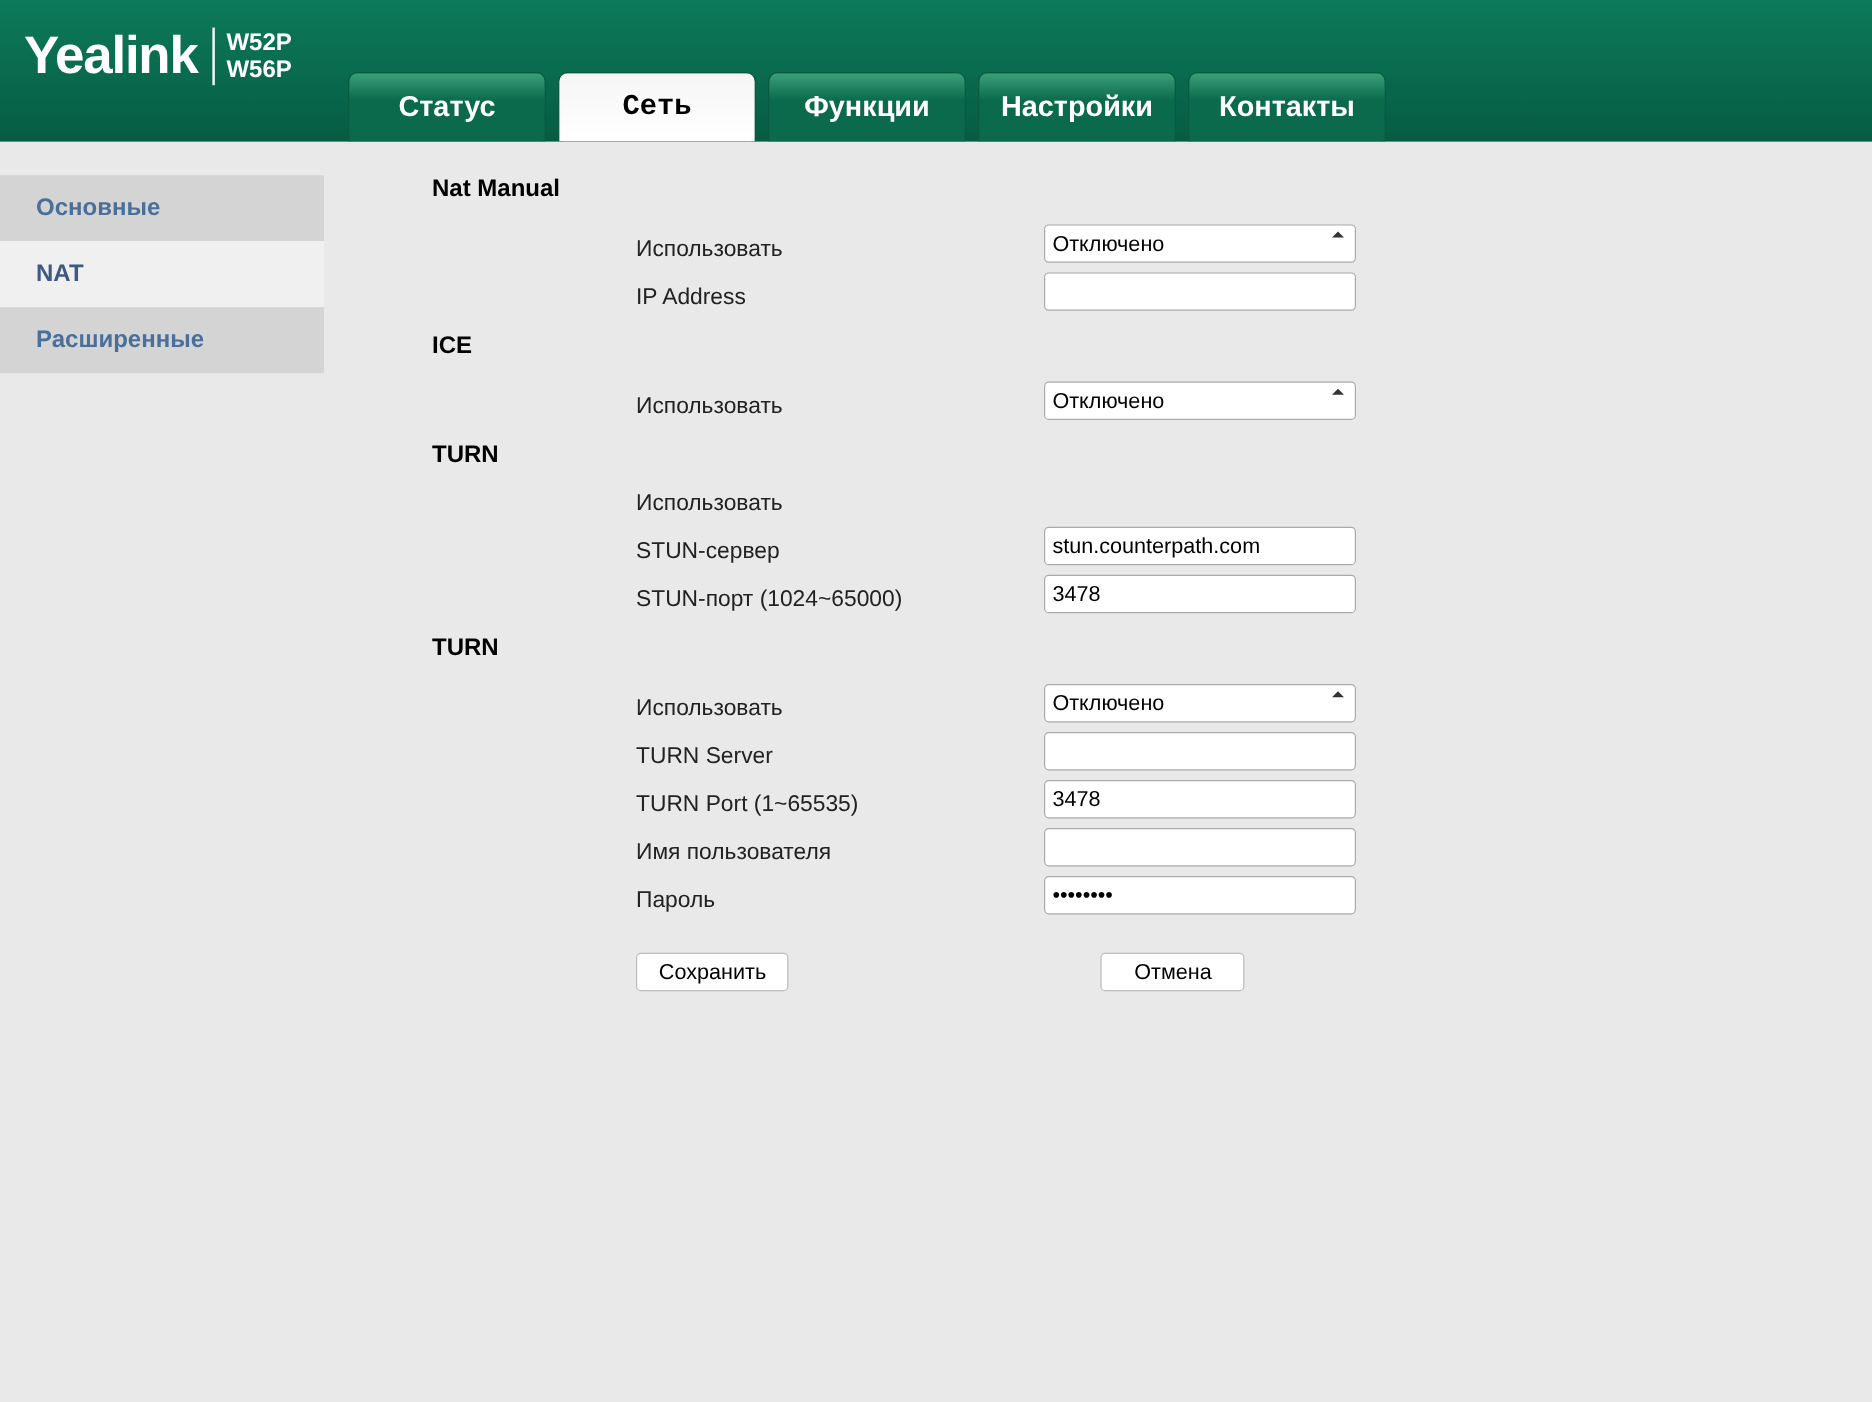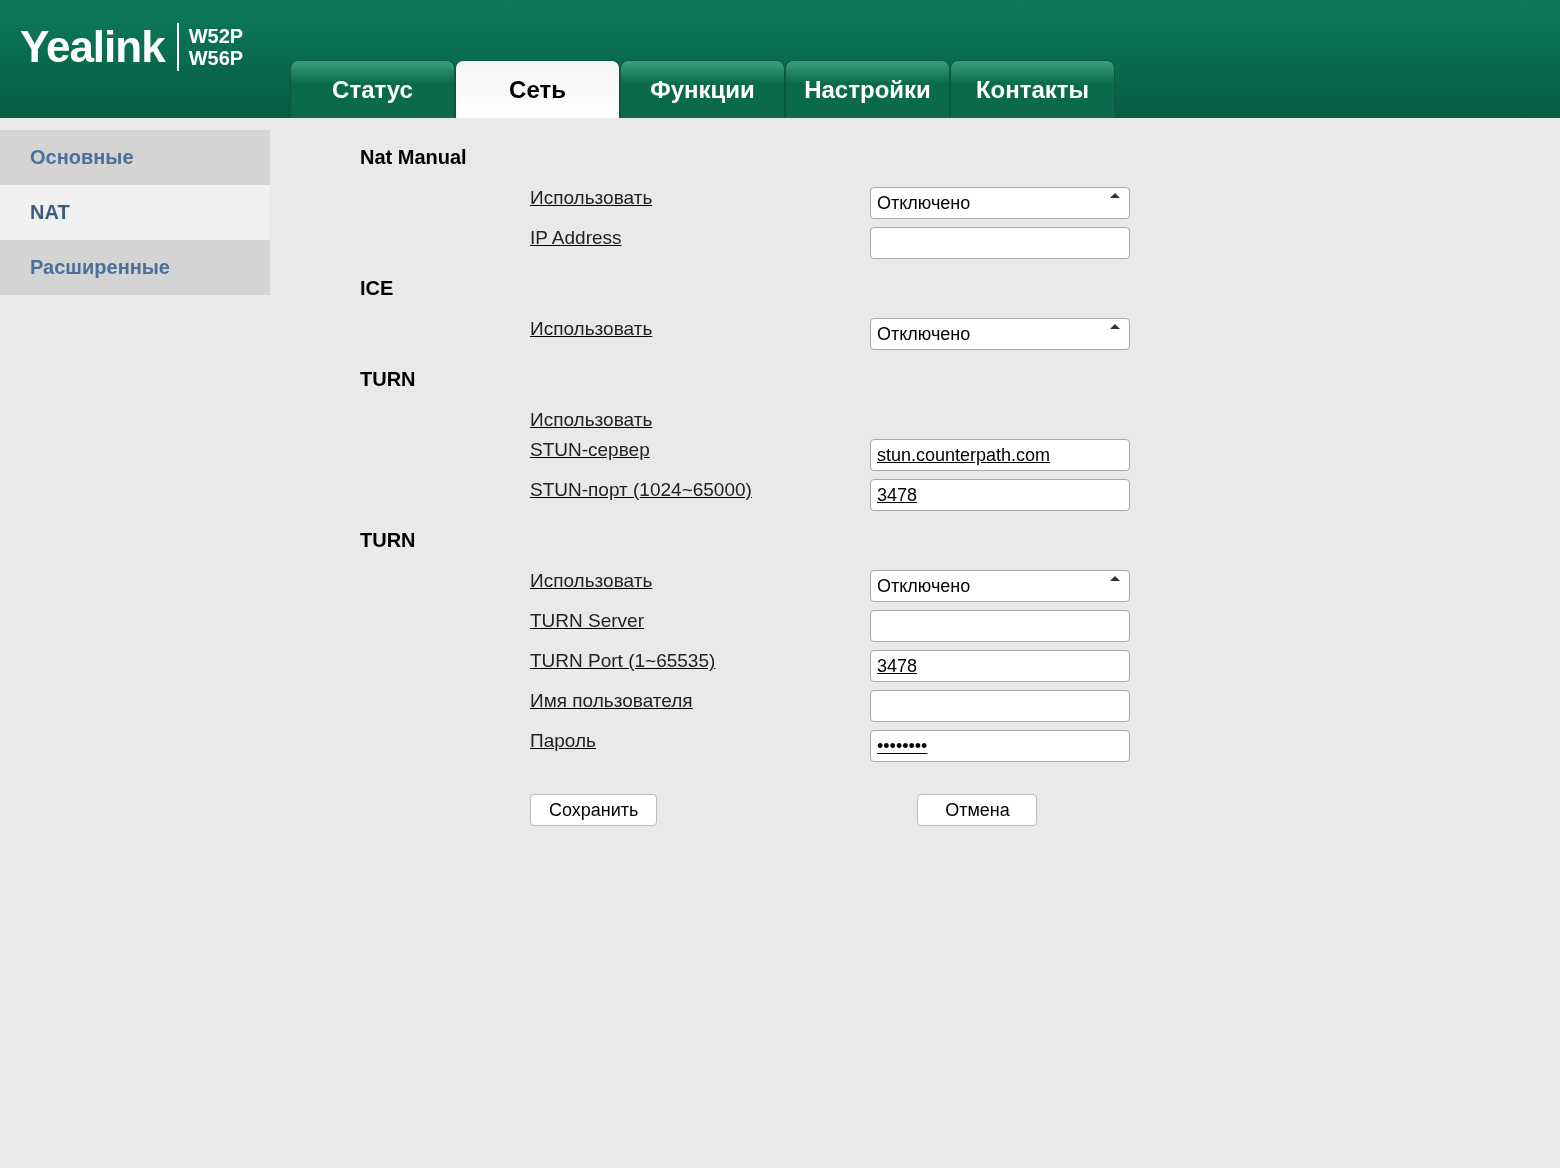--- a/index.html
+++ b/index.html
@@ -33,20 +33,21 @@
   .logo-divider {
     width: 2px;
     height: 48px;
     background: #fff;
     margin: 0 10px 0 12px;
   }
   .model-lines { line-height: 1.1; }
   .model { font-size: 20px; font-weight: bold; }
   .tabs {
     display: flex;
+    gap: 10px;
     margin-left: 270px;
     align-items: flex-end;
   }
   .tab {
     min-width: 165px;
     padding: 0 18px;
     height: 58px;
     border-radius: 8px 8px 0 0;
     background: linear-gradient(to bottom, #3ba07a 0%, #0a6a4b 40%, #0a6a4b 100%);
     color: #fff;
@@ -55,28 +56,29 @@
     display: flex;
     align-items: center;
     justify-content: center;
     cursor: pointer;
     border: 1px solid #0a5a3f;
     border-bottom: none;
   }
   .tab.active {
     background: linear-gradient(to bottom, #f5f5f5 0%, #ffffff 100%);
     color: #000;
+    font-family: Liberation Mono, monospace;
   }
   .content-wrap {
     display: flex;
     padding: 0;
   }
   .sidebar {
     width: 270px;
-    padding: 12px 0;
+    padding: 28px 0;
   }
   .side-item {
     padding: 16px 30px;
     font-size: 20px;
     font-weight: bold;
     color: #4a6f99;
     cursor: pointer;
     background: #d4d4d4;
   }
   .side-item.active {
@@ -88,24 +90,23 @@
     padding: 28px 40px 40px 90px;
   }
   .section-title {
     font-weight: bold;
     font-size: 20px;
     margin: 18px 0 18px 0;
   }
   .section-title.first { margin-top: 0; }
   .form-row {
     display: flex;
-    align-items: flex-start;
+    align-items: flex-end;
     margin: 8px 0;
     padding-left: 170px;
-    text-decoration: underline;
   }
   .form-label {
     width: 340px;
     font-size: 19px;
     color: #222;
   }
   select.fc, input.fc {
     width: 260px;
     height: 32px;
     font-size: 18px;

